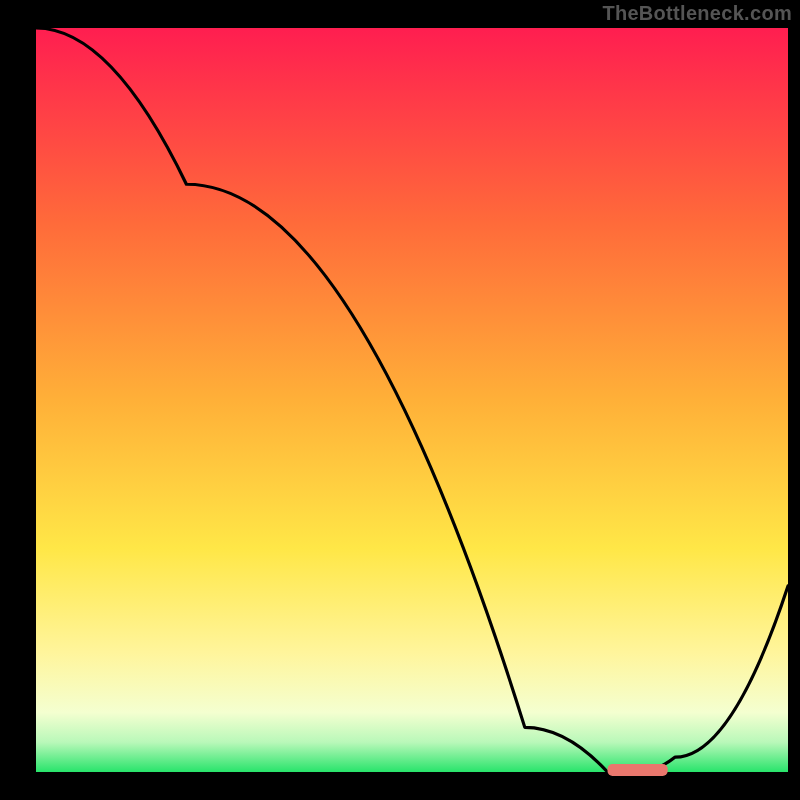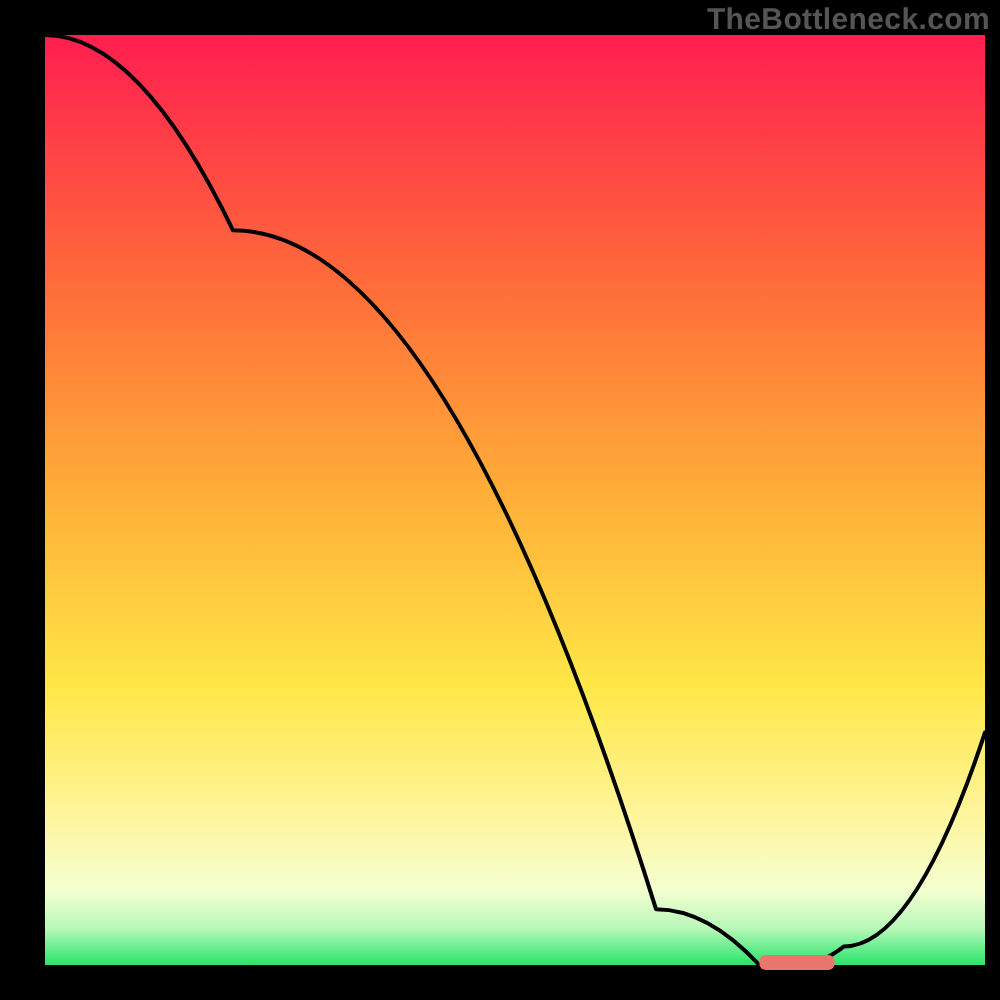--- a/index.html
+++ b/index.html
@@ -15,21 +15,21 @@
     position: relative;
     width: 800px;
     height: 800px;
     background: #000;
   }
   .attribution {
     position: absolute;
     top: 2px;
     right: 8px;
     color: #555;
-    font-size: 24px;
+    font-size: 20px;
     font-weight: 600;
     letter-spacing: 0.3px;
   }
   svg.plot {
     position: absolute;
     inset: 0;
     width: 800px;
     height: 800px;
     display: block;
   }

